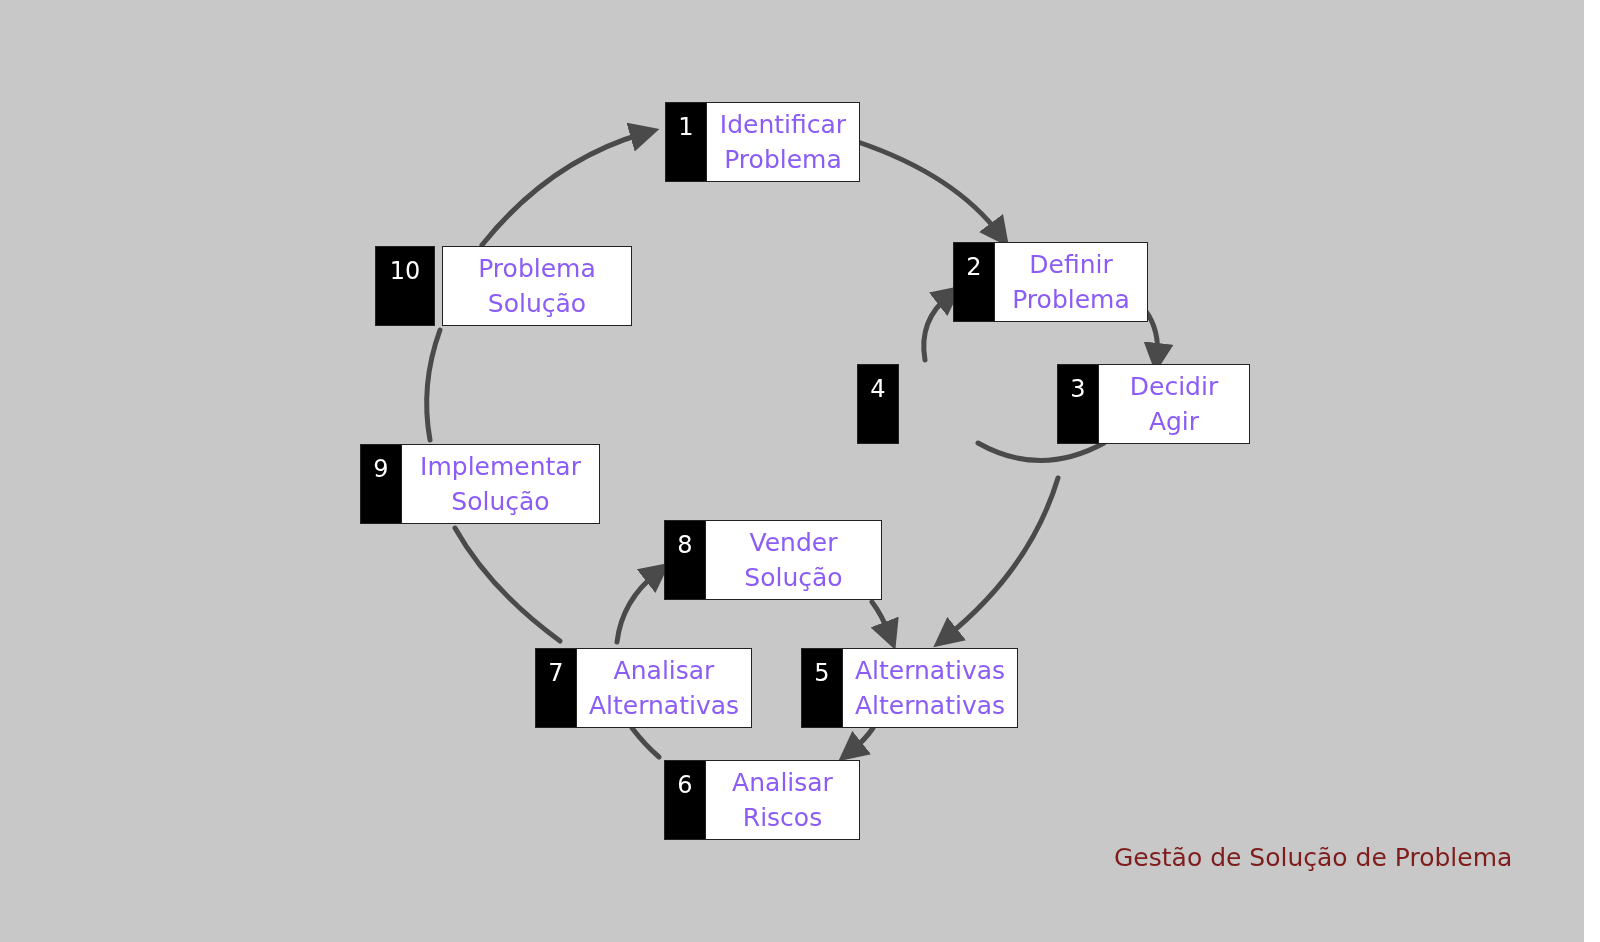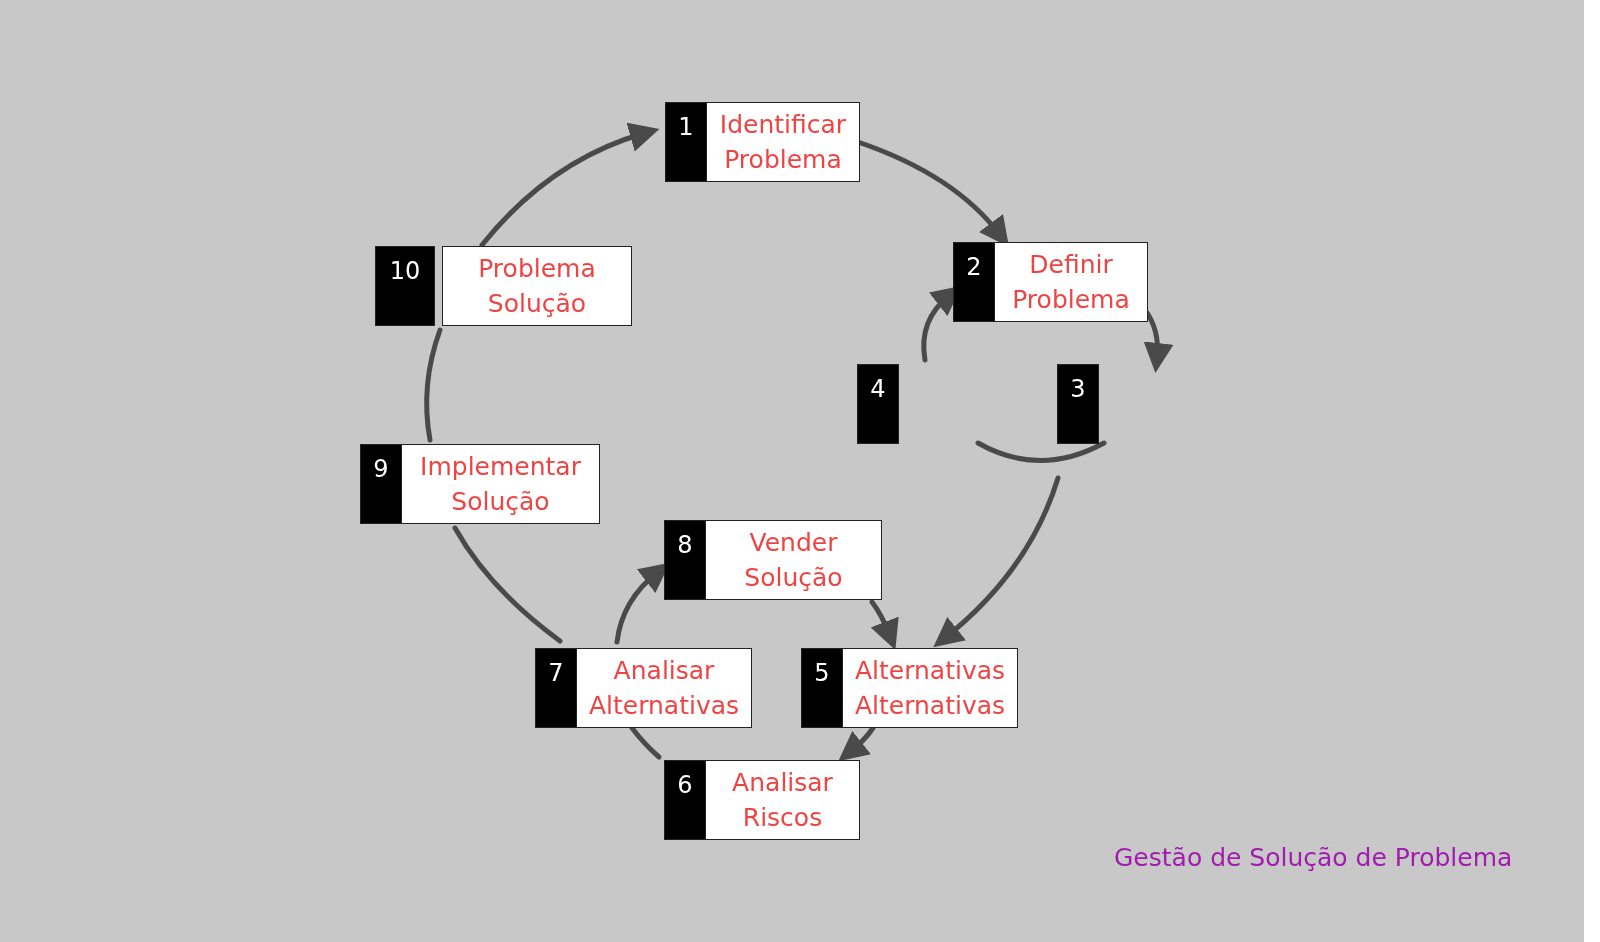--- a/index.html
+++ b/index.html
@@ -17,26 +17,26 @@
     .node { position: absolute; height: 80px; display: flex; }
     .node .num {
       background: #000; color: #fff; width: 42px; height: 80px;
       font-size: 24px; line-height: 1; box-sizing: border-box;
       padding-top: 12px; text-align: center; border: 1px solid #222;
     }
     .node .label {
       background: #fff; border: 1.5px solid #222; box-sizing: border-box;
       height: 80px; flex: 1; display: flex; flex-direction: column;
       justify-content: center; align-items: center;
-      font-size: 25px; line-height: 35px; color: #ef4444; text-align: center;
+      font-size: 25px; line-height: 35px; color: #8b5cf6; text-align: center;
       margin-left: -1px;
     }
     .caption {
       position: absolute; left: 1114px; top: 843px;
-      font-size: 25px; color: #a21caf; white-space: nowrap;
+      font-size: 25px; color: #7f1d1d; white-space: nowrap;
     }
   </style>
 </head>
 <body>
 
 <div class="canvas">
   <svg class="arrows" viewBox="0 0 1584 942">
     <defs>
       <marker id="ah" markerWidth="6" markerHeight="6" refX="3" refY="3" orient="auto" markerUnits="strokeWidth">
         <path d="M0,0 L6,3 L0,6 z" style="fill:#4a4a4a;stroke:none"></path>
@@ -79,20 +79,24 @@
   <div class="node" style="left:953px;top:242px;width:195px;">
     <div class="num">2</div>
     <div class="label">
       <span>Definir</span>
       <span>Problema</span>
     </div>
   </div>
 
   <div class="node" style="left:1057px;top:364px;width:193px;">
     <div class="num">3</div>
+    <div class="label">
+      <span>Decidir</span>
+      <span>Agir</span>
+    </div>
   </div>
 
   <div class="node" style="left:857px;top:364px;width:195px;">
     <div class="num">4</div>
   </div>
 
   <div class="node" style="left:801px;top:648px;width:217px;">
     <div class="num">5</div>
     <div class="label">
       <span>Alternativas</span>

